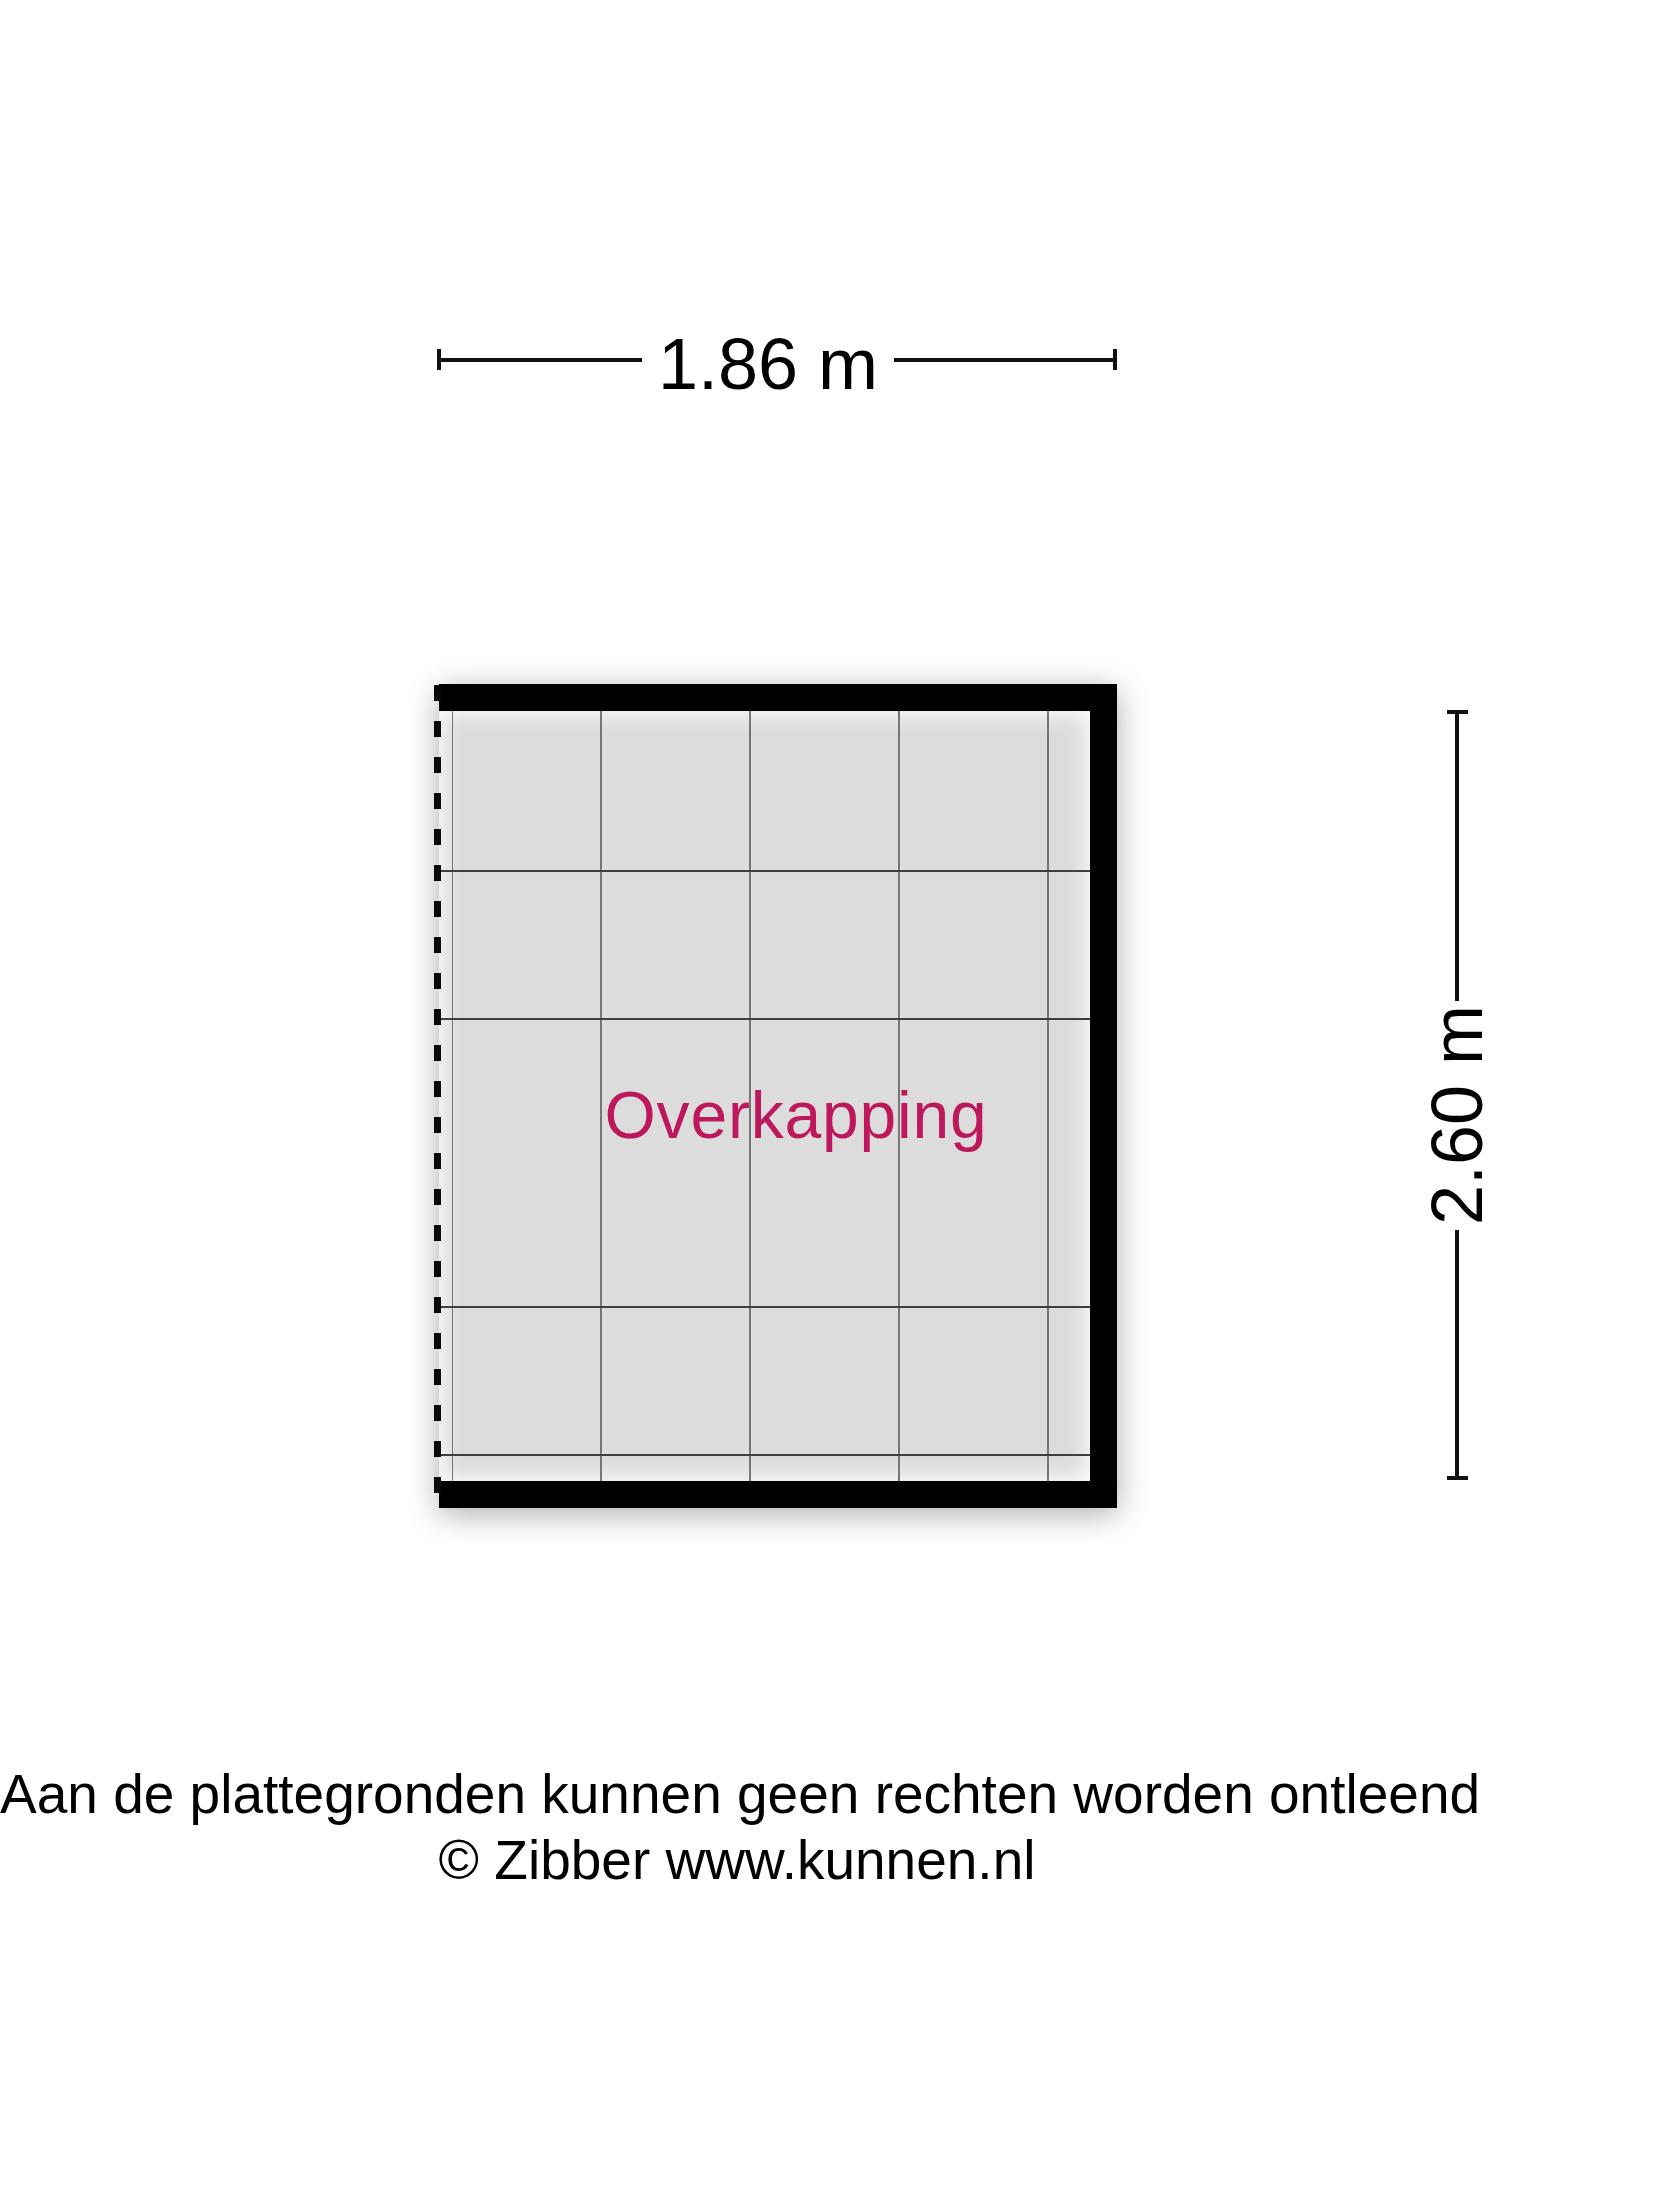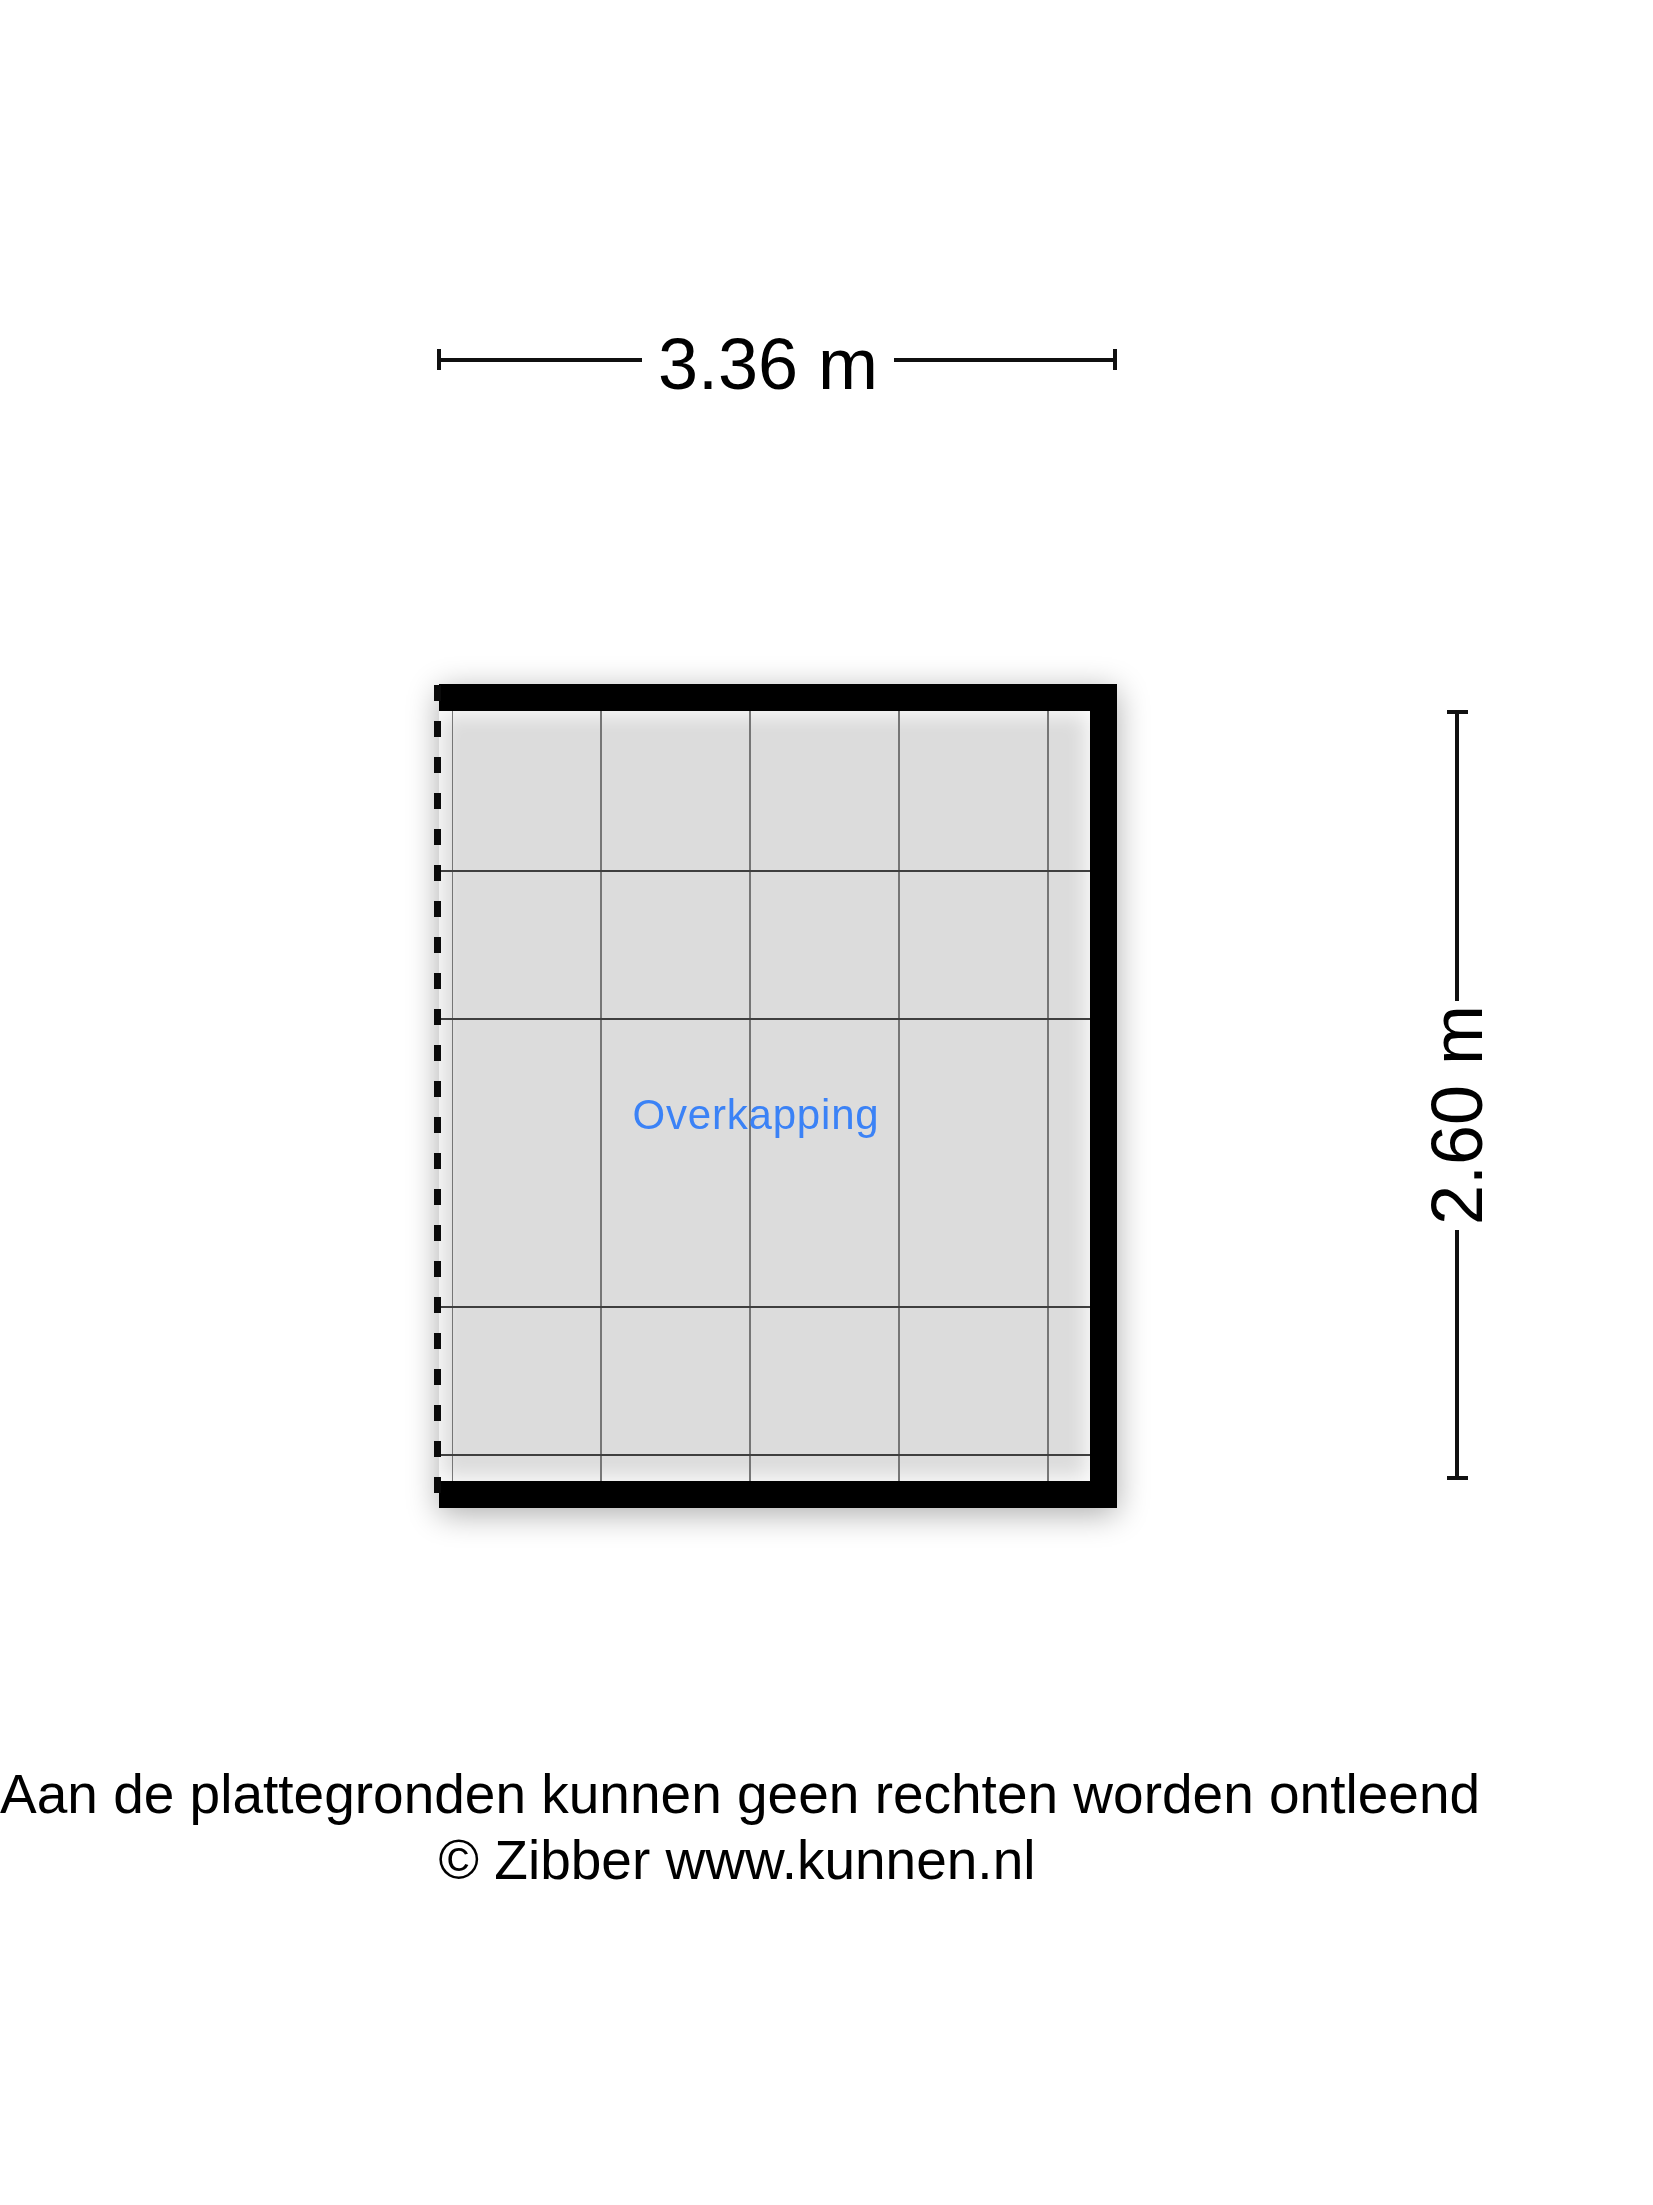--- a/index.html
+++ b/index.html
@@ -53,43 +53,43 @@
   .grid-h { position: absolute; left: 0; height: 2.4px; width: 100%; background: #3f3f3f; }
 
   #open-side {
     left: 434px; top: 685px; width: 7px; height: 821px;
     background: repeating-linear-gradient(180deg,
       #0a0a0a 0px, #0a0a0a 15.8px,
       rgba(0,0,0,0) 15.8px, rgba(0,0,0,0) 36px);
   }
 
   #room-label {
-    left: 496px; top: 1071px; width: 520px; height: 87px;
+    left: 536px; top: 1071px; width: 520px; height: 87px;
     display: flex; align-items: center; justify-content: center;
-    font-size: 42px; letter-spacing: 0.8px; color: #3b82f6;
+    font-size: 66px; letter-spacing: 0.8px; color: #be185d;
     white-space: nowrap;
   }
 
   
   #footer {
     left: 0; top: 1761px; width: 1474px;
     text-align: center; font-size: 55px; line-height: 66px;
     color: #000000;
   }
   #footer div { white-space: nowrap; }
 </style>
 </head>
 <body>
 
 <div id="canvas">
 
   <div>
     <div class="abs dim-tick-v" style="left:437px; top:349px;"></div>
     <div class="abs dim-seg-h" style="left:439px; top:358px; width:203px;"></div>
-    <div class="abs dim-label-h">3.36 m</div>
+    <div class="abs dim-label-h">1.86 m</div>
     <div class="abs dim-seg-h" style="left:894px; top:358px; width:223px;"></div>
     <div class="abs dim-tick-v" style="left:1113px; top:349px;"></div>
   </div>
 
   <div>
     <div class="abs dim-tick-h" style="left:1447px; top:710px;"></div>
     <div class="abs dim-seg-v" style="left:1455px; top:714px; height:287px;"></div>
     <div class="abs dim-label-v">2.60 m</div>
     <div class="abs dim-seg-v" style="left:1455px; top:1230px; height:248px;"></div>
     <div class="abs dim-tick-h" style="left:1447px; top:1476px;"></div>

